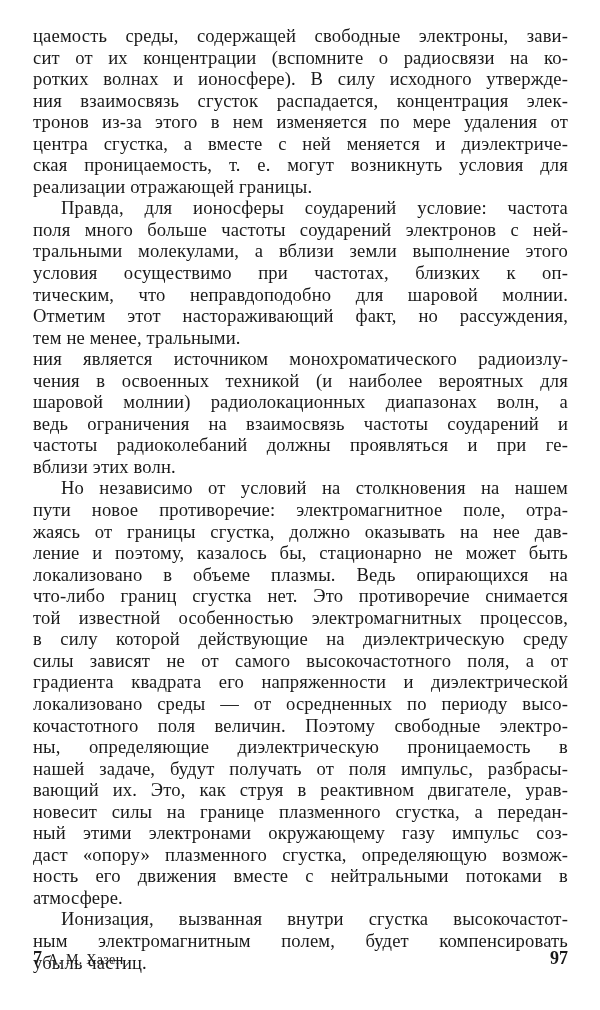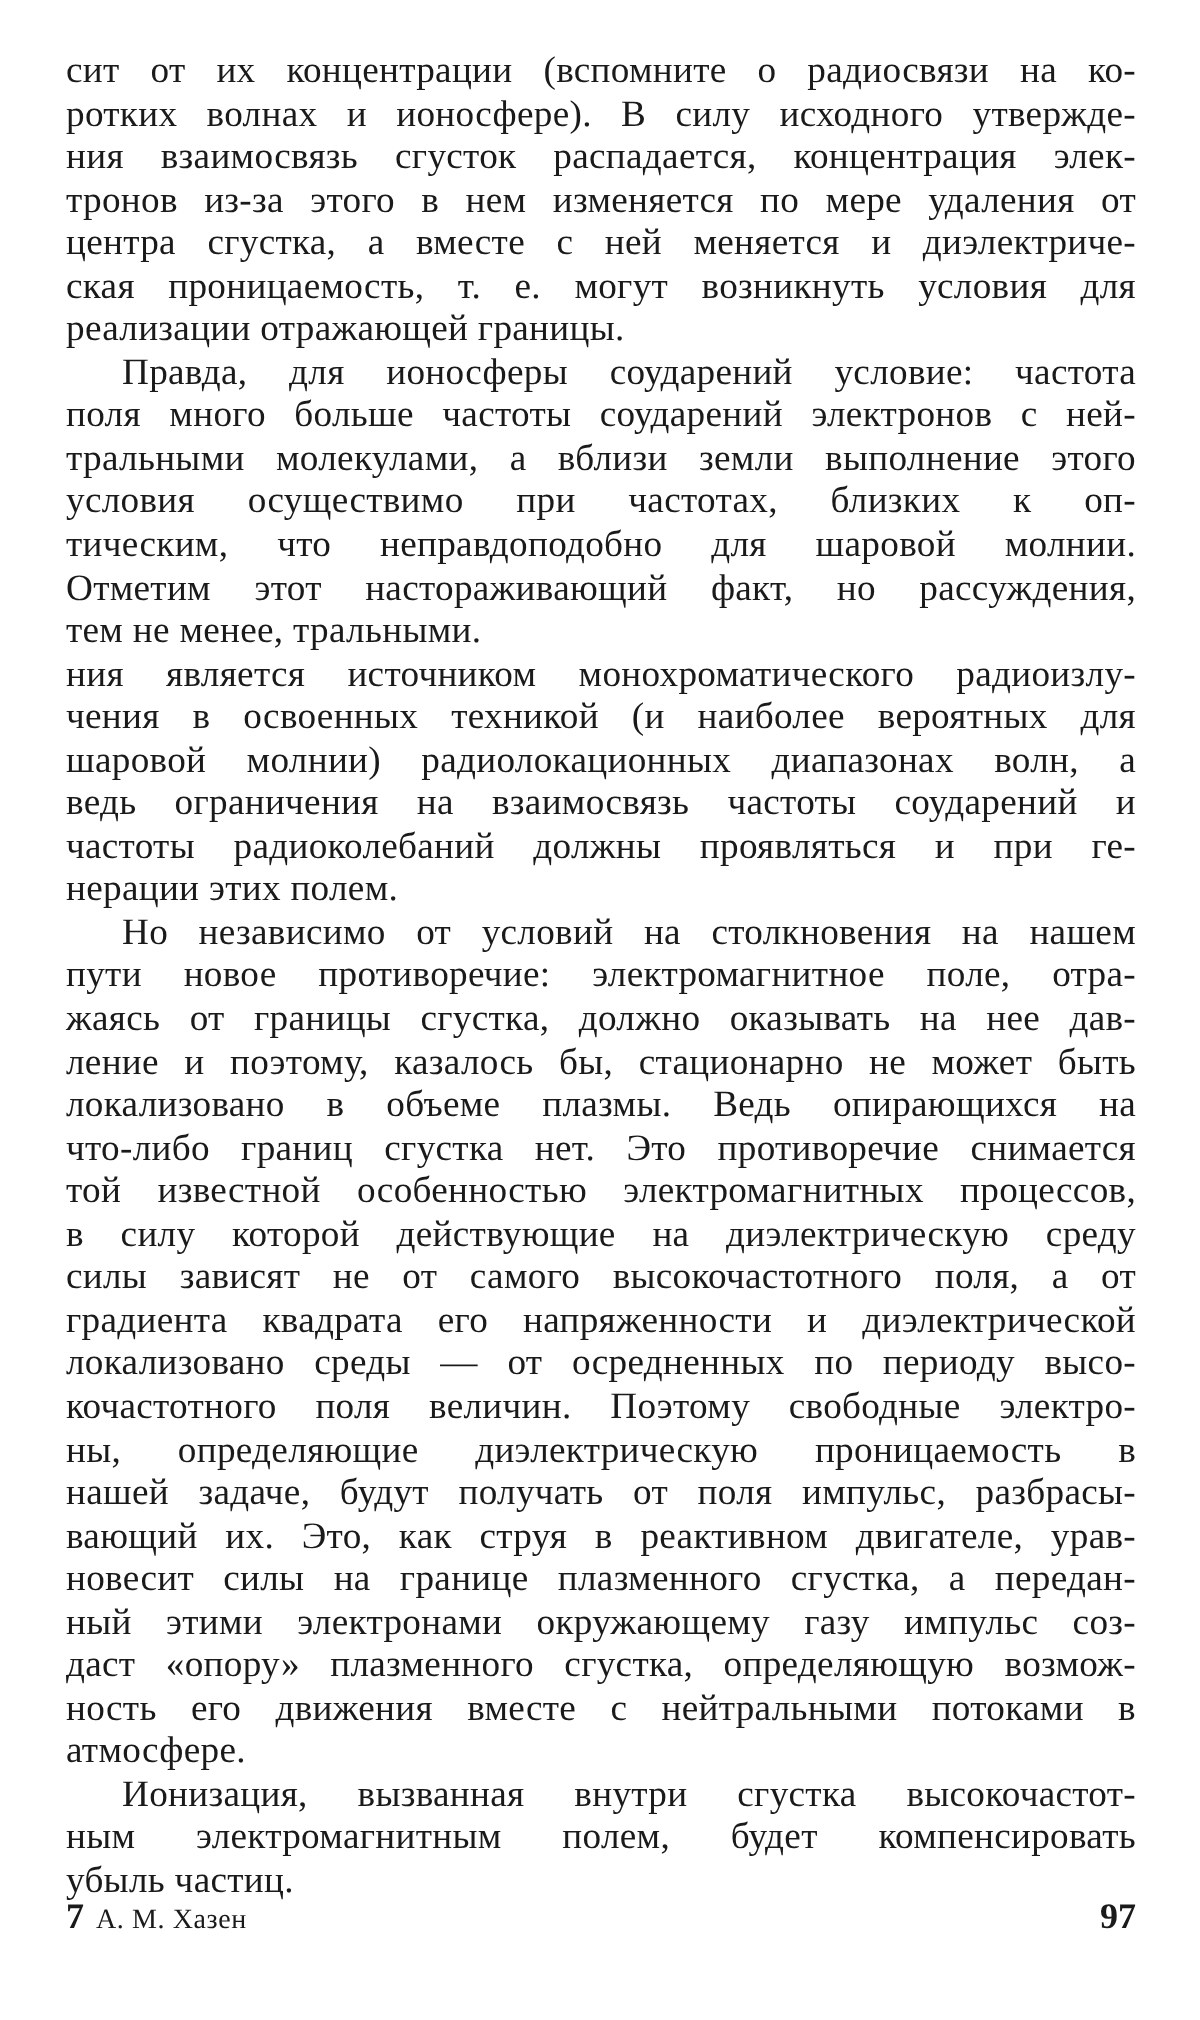--- a/index.html
+++ b/index.html
@@ -20,20 +20,21 @@
     }
     .sig-num { font-size: 18px; font-weight: bold; }
     .sig-author { font-size: 14px; margin-left: 6px; letter-spacing: 0.3px; }
     .page-num { font-size: 18px; font-weight: bold; }
   </style>
 </head>
 <body>
 
 <div class="page" id="page-body">
     <div>
+      <span class="line">цаемость среды, содержащей свободные электроны, зави-</span>
       <span class="line">сит от их концентрации (вспомните о радиосвязи на ко-</span>
       <span class="line">ротких волнах и ионосфере). В силу исходного утвержде-</span>
       <span class="line">ния взаимосвязь сгусток распадается, концентрация элек-</span>
       <span class="line">тронов из-за этого в нем изменяется по мере удаления от</span>
       <span class="line">центра сгустка, а вместе с ней меняется и диэлектриче-</span>
       <span class="line">ская проницаемость, т. е. могут возникнуть условия для</span>
       <span class="line last">реализации отражающей границы.</span>
     </div>
     <div>
       <span class="line indent">Правда, для ионосферы соударений условие: частота</span>
@@ -43,21 +44,21 @@
       <span class="line">тическим, что неправдоподобно для шаровой молнии.</span>
       <span class="line">Отметим этот настораживающий факт, но рассуждения,</span>
       <span class="line last">тем не менее, тральными.</span>
     </div>
     <div>
       <span class="line">ния является источником монохроматического радиоизлу-</span>
       <span class="line">чения в освоенных техникой (и наиболее вероятных для</span>
       <span class="line">шаровой молнии) радиолокационных диапазонах волн, а</span>
       <span class="line">ведь ограничения на взаимосвязь частоты соударений и</span>
       <span class="line">частоты радиоколебаний должны проявляться и при ге-</span>
-      <span class="line last">нерации этих полем.</span>
+      <span class="line last">вблизи этих волн.</span>
     </div>
     <div>
       <span class="line indent">Но независимо от условий на столкновения на нашем</span>
       <span class="line">пути новое противоречие: электромагнитное поле, отра-</span>
       <span class="line">жаясь от границы сгустка, должно оказывать на нее дав-</span>
       <span class="line">ление и поэтому, казалось бы, стационарно не может быть</span>
       <span class="line">локализовано в объеме плазмы. Ведь опирающихся на</span>
       <span class="line">что-либо границ сгустка нет. Это противоречие снимается</span>
       <span class="line">той известной особенностью электромагнитных процессов,</span>
       <span class="line">в силу которой действующие на диэлектрическую среду</span>

